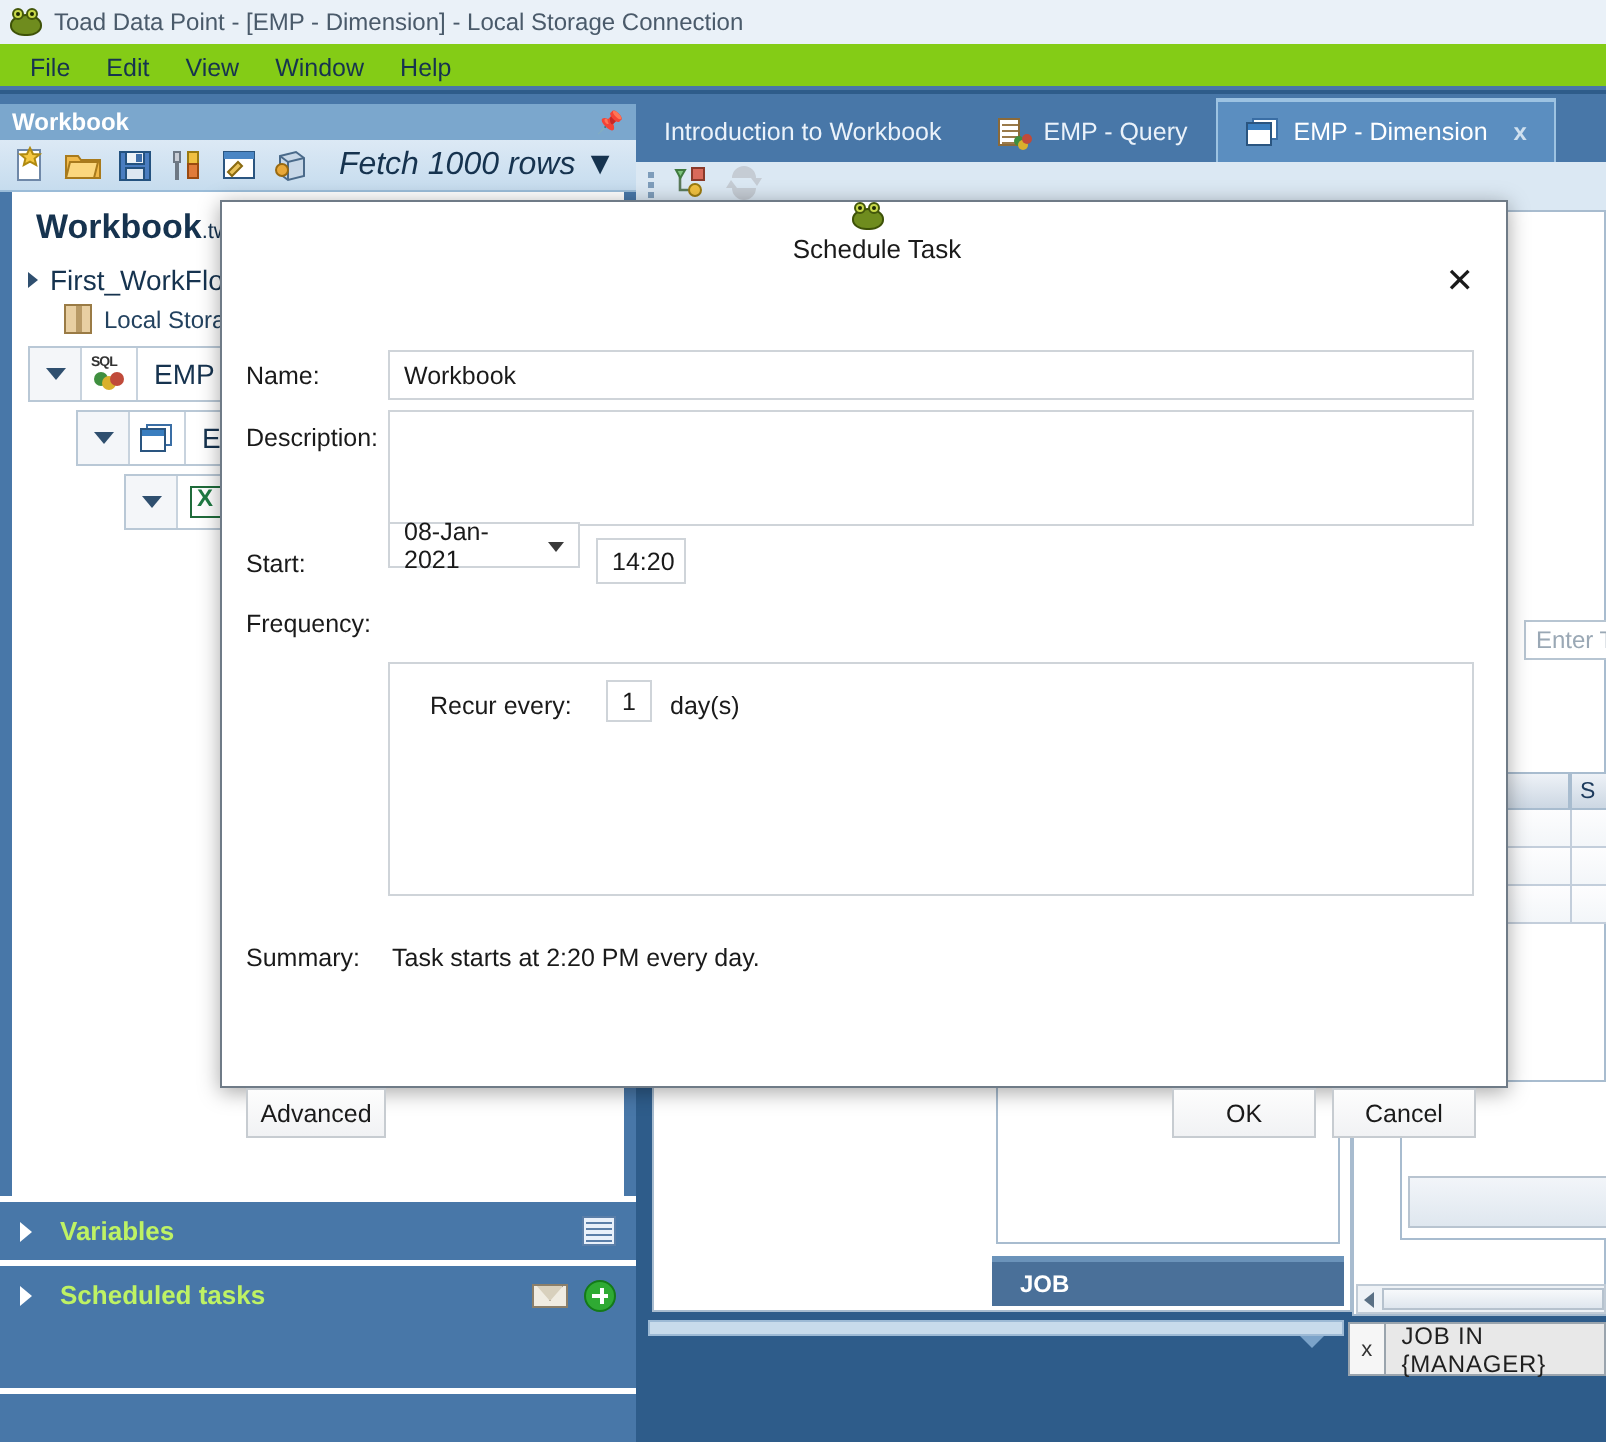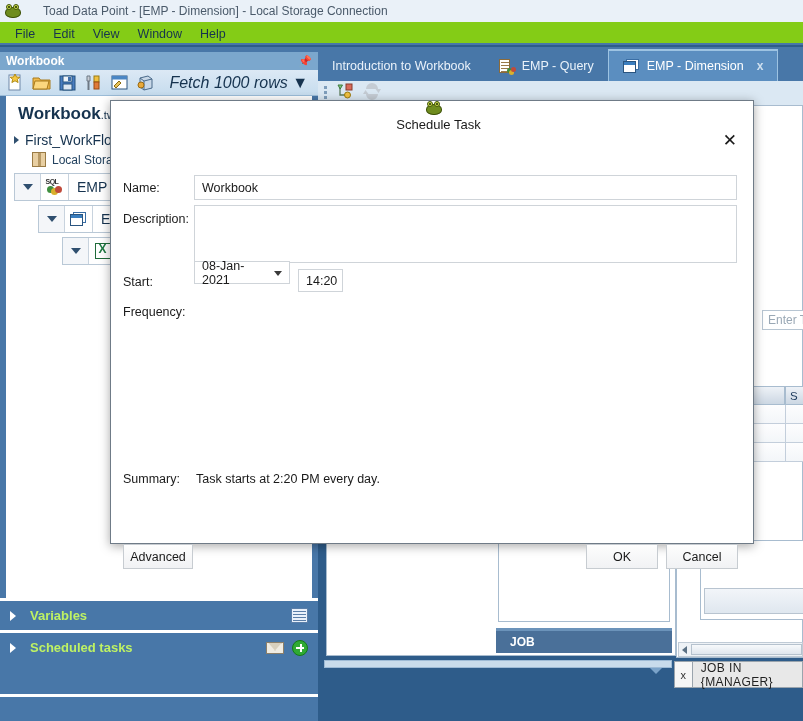--- a/index.html
+++ b/index.html
@@ -15,21 +15,21 @@
     position: relative;
     width: 803px; height: 721px;
     background: #2e5c8a;
     overflow: hidden;
   }
 
   
   .titlebar {
     position: absolute; left: 0; top: 0; width: 803px; height: 22px;
     background: #eaf1f8;
-    display: flex; align-items: center; gap: 22px;
+    display: flex; align-items: center; gap: 6px;
     padding-left: 5px;
     text-align: center;
   }
   .titlebar .ttl { font-size: 12px; color: #4a5a6a; }
   .frog {
     width: 16px; height: 15px; position: relative; flex: 0 0 16px;
   }
   .frog .body {
     position: absolute; left: 0; top: 3px; width: 16px; height: 11px;
     background: #6f8c1e; border-radius: 50% 50% 45% 45%;
@@ -624,20 +624,25 @@
 
       <div class="lbl-d" style="left:12px; top:140px;">Start:</div>
       <div class="inp combo" style="left:83px; top:126px; width:96px; height:23px;">
         <span>08-Jan-2021</span>
         <span class="cart"></span>
       </div>
       <div class="inp" style="left:187px; top:134px; width:45px; height:23px;">14:20</div>
 
       <div class="lbl-d" style="left:12px; top:170px;">Frequency:</div>
 
+      <div class="groupbox" style="left:83px; top:196px; width:543px; height:117px;">
+        <div class="lbl-d" style="left:20px; top:14px;">Recur every:</div>
+        <div class="inp" style="left:108px; top:8px; width:23px; height:21px; padding-left:0; justify-content:center;">1</div>
+        <div class="lbl-d" style="left:140px; top:14px;">day(s)</div>
+      </div>
 
       <div class="lbl-d" style="left:12px; top:337px;">Summary:</div>
       <div class="lbl-d" style="left:85px; top:337px;">Task starts at 2:20 PM every day.</div>
 
       <div class="btn" style="left:12px; top:409px; width:70px; height:25px;">Advanced</div>
       <div class="btn" style="left:475px; top:409px; width:72px; height:25px;">OK</div>
       <div class="btn" style="left:555px; top:409px; width:72px; height:25px;">Cancel</div>
     </div>
   </div>
 

